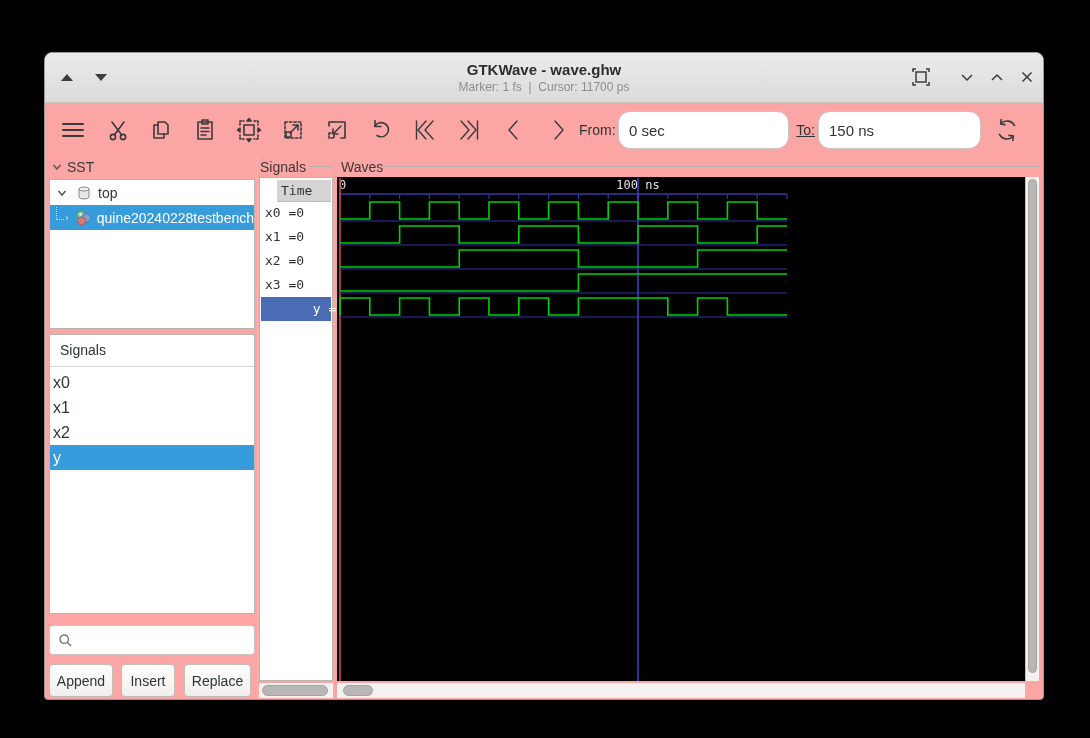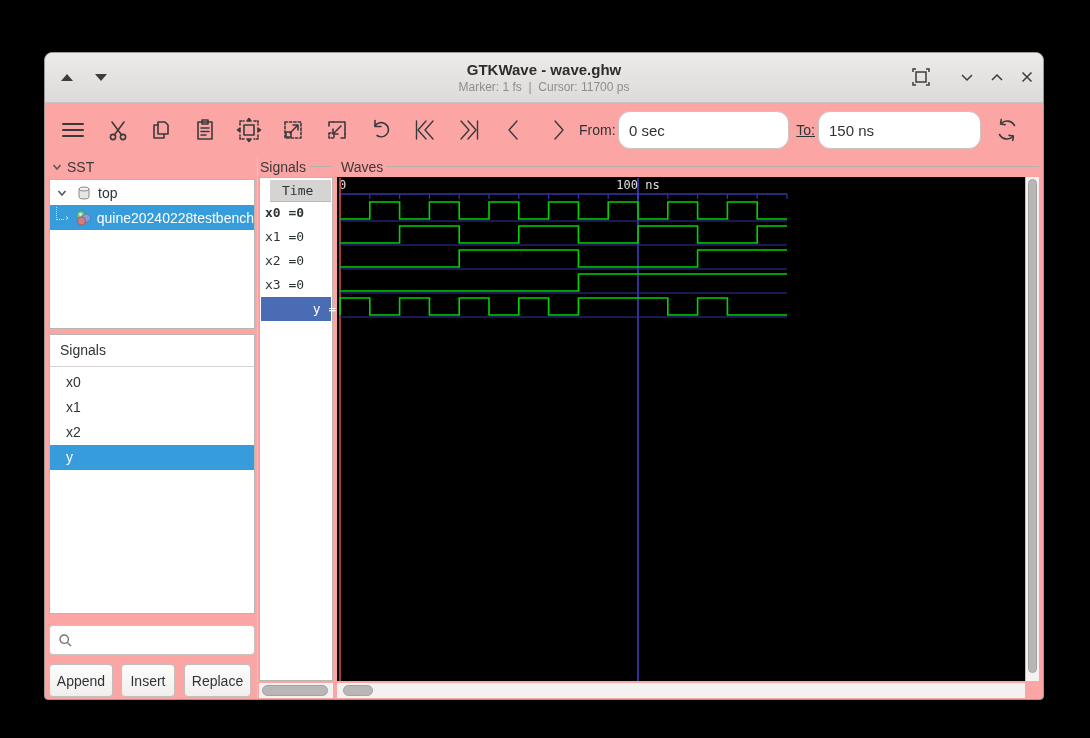--- a/index.html
+++ b/index.html
@@ -29,32 +29,32 @@
   
   .panel{background:#fff;border:1px solid #b8b6b3;box-sizing:border-box;}
   .frame-label{font-size:14px;color:#3c3a38;}
   .frame-line{height:1px;background:#b4b2b0;}
   .exp-chev{stroke:#5c5a58;fill:none;stroke-width:1.6;}
   
   .tree-row{height:25px;display:flex;align-items:center;font-size:14px;white-space:nowrap;overflow:hidden;}
   .tree-row.sel{background:#379cdb;color:#fff;}
   
   .list-hdr{height:31px;line-height:31px;padding-left:10px;font-size:14px;border-bottom:1px solid #d8d6d4;}
-  .list-row{height:25px;line-height:25px;padding-left:16px;font-size:14px;}
+  .list-row{height:25px;line-height:25px;padding-left:3px;font-size:16px;}
   .list-row.sel{background:#379cdb;color:#fff;}
   .entry{background:#fff;border:1px solid #c9c4bf;border-radius:4px;box-sizing:border-box;
          display:flex;align-items:center;padding:0 6px;}
   .btn{background:linear-gradient(#fdfdfc,#f0efee);border:1px solid #c4bfba;border-radius:4px;
        box-sizing:border-box;font-size:14px;color:#2e3436;display:flex;align-items:center;justify-content:center;}
   
   .mono{font-family:"DejaVu Sans Mono","Liberation Mono",monospace;}
   .wn-row{left:1px;right:1px;font-size:13px;line-height:24px;padding-left:4px;white-space:pre;}
   .wn-row.sel{background:#4a6cb4;color:#fff;padding-left:44px;}
-  #time-hdr{left:10px;right:1px;top:2px;height:21px;line-height:21px;background:#d6d4d2;
-            border-bottom:1px solid #bcbab8;padding-left:12px;font-size:13px;}
+  #time-hdr{left:17px;right:1px;top:2px;height:21px;line-height:21px;background:#d6d4d2;
+            border-bottom:1px solid #bcbab8;padding-left:4px;font-size:13px;}
   
   .sb-track{background:#f3f2f1;}
   .sb-thumb{background:#b9b7b5;border:1px solid #a5a3a1;border-radius:6px;box-sizing:border-box;}
   #canvas{background:#000;}
   .sep-v{width:1px;background:#cfcdcb;}
 </style>
 </head>
 <body>
 
 <div id="window" class="abs">
@@ -250,21 +250,21 @@
     <span>Replace</span>
     </div>
 
   <div class="abs sep-v" style="left:212px;top:104px;height:544px;"></div>
 
   <div class="abs frame-label" style="left:215px;top:106px;">Signals</div>
   <div class="abs frame-line" style="left:264px;top:113px;width:23px;"></div>
 
   <div class="abs panel mono" style="left:214px;top:124px;width:74px;height:504px;">
     <div id="time-hdr" class="abs">Time</div>
-    <div class="abs wn-row" style="top:23px;font-weight:bold;">x0 =0</div>
+    <div class="abs wn-row" style="top:23px;">x0 =0</div>
     <div class="abs wn-row" style="top:47px;">x1 =0</div>
     <div class="abs wn-row" style="top:71px;">x2 =0</div>
     <div class="abs wn-row" style="top:95px;">x3 =0</div>
     <div class="abs wn-row sel" style="top:119px;"> y =1</div>
   </div>
 
   <div class="abs sb-track" style="left:214px;top:630px;width:74px;height:15px;">
     <div class="sb-thumb abs" style="left:3px;top:2px;width:66px;height:11px;"></div>
   </div>
 

